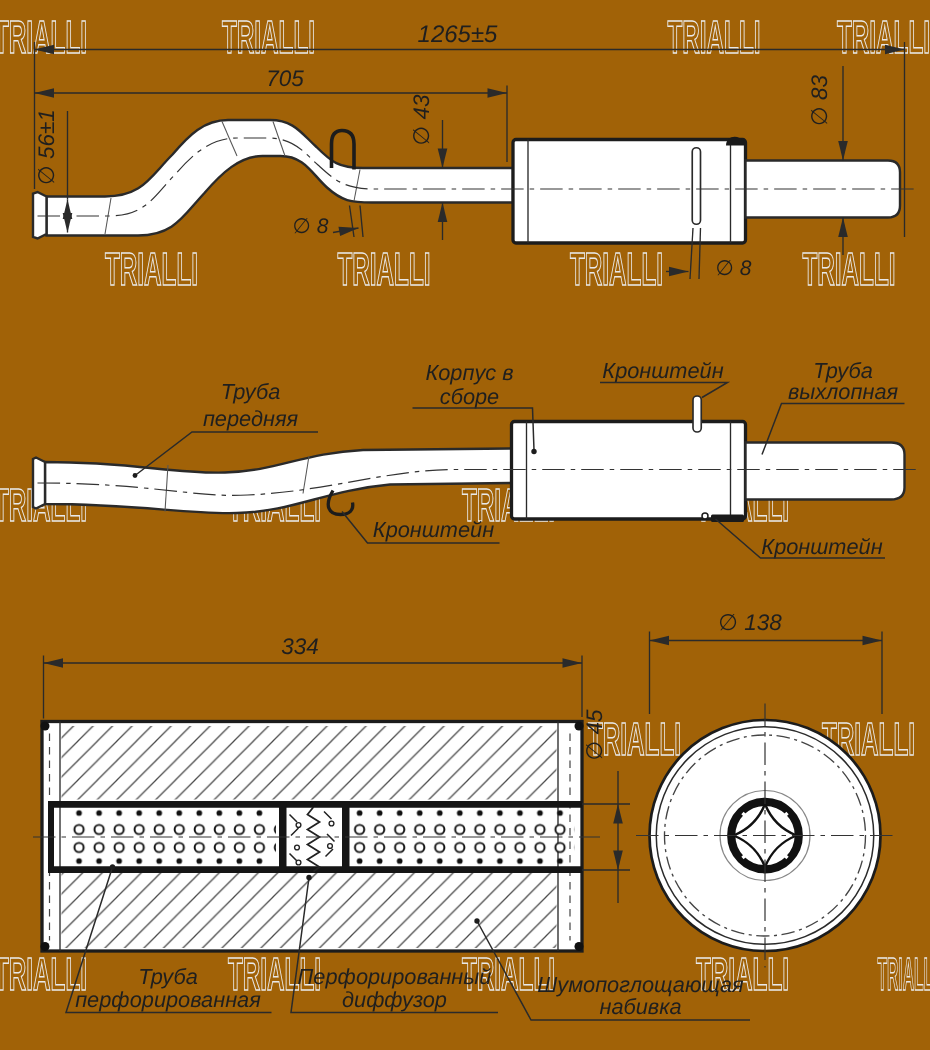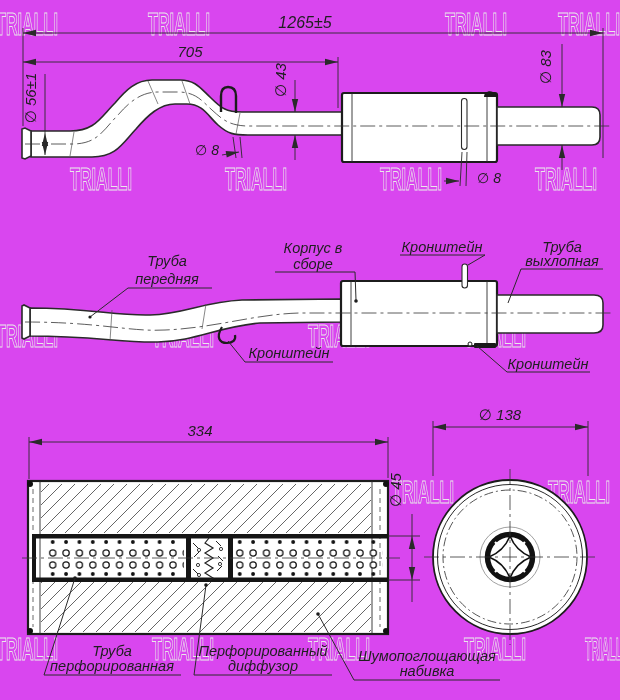--- a/index.html
+++ b/index.html
@@ -1,16 +1,16 @@
 <!DOCTYPE html>
 <html><head>
 <meta charset="utf-8">
 <style>
   html,body{margin:0;padding:0;background:#fff;}
-  .stage{position:relative;width:620px;height:700px;background:#d946ef;overflow:hidden;}
+  .stage{position:relative;width:620px;height:700px;background:#a16207;overflow:hidden;}
   svg{display:block;}
   text.dim, text.lbl{font-family:"Liberation Sans","DejaVu Sans",sans-serif;font-style:italic;fill:#1f1f1f;}
   text.dim{font-size:15px;}
   text.lbl{font-size:14.5px;}
   text.wm{font-family:"Liberation Sans","DejaVu Sans",sans-serif;font-weight:bold;fill:none;stroke:#e9e9e9;stroke-width:1;font-size:31px;letter-spacing:0px;}
   .thin{stroke:#2a2a2a;stroke-width:0.9;fill:none;}
   .medw{stroke:#2a2a2a;stroke-width:1.6;fill:#ffffff;}
   .bold{stroke:#1c1c1c;stroke-width:2.2;fill:#ffffff;}
   .cl{stroke:#333;stroke-width:0.8;fill:none;stroke-dasharray:15 4 3 4;}
   .dash{stroke:#444;stroke-width:0.8;fill:none;stroke-dasharray:5 4;}

